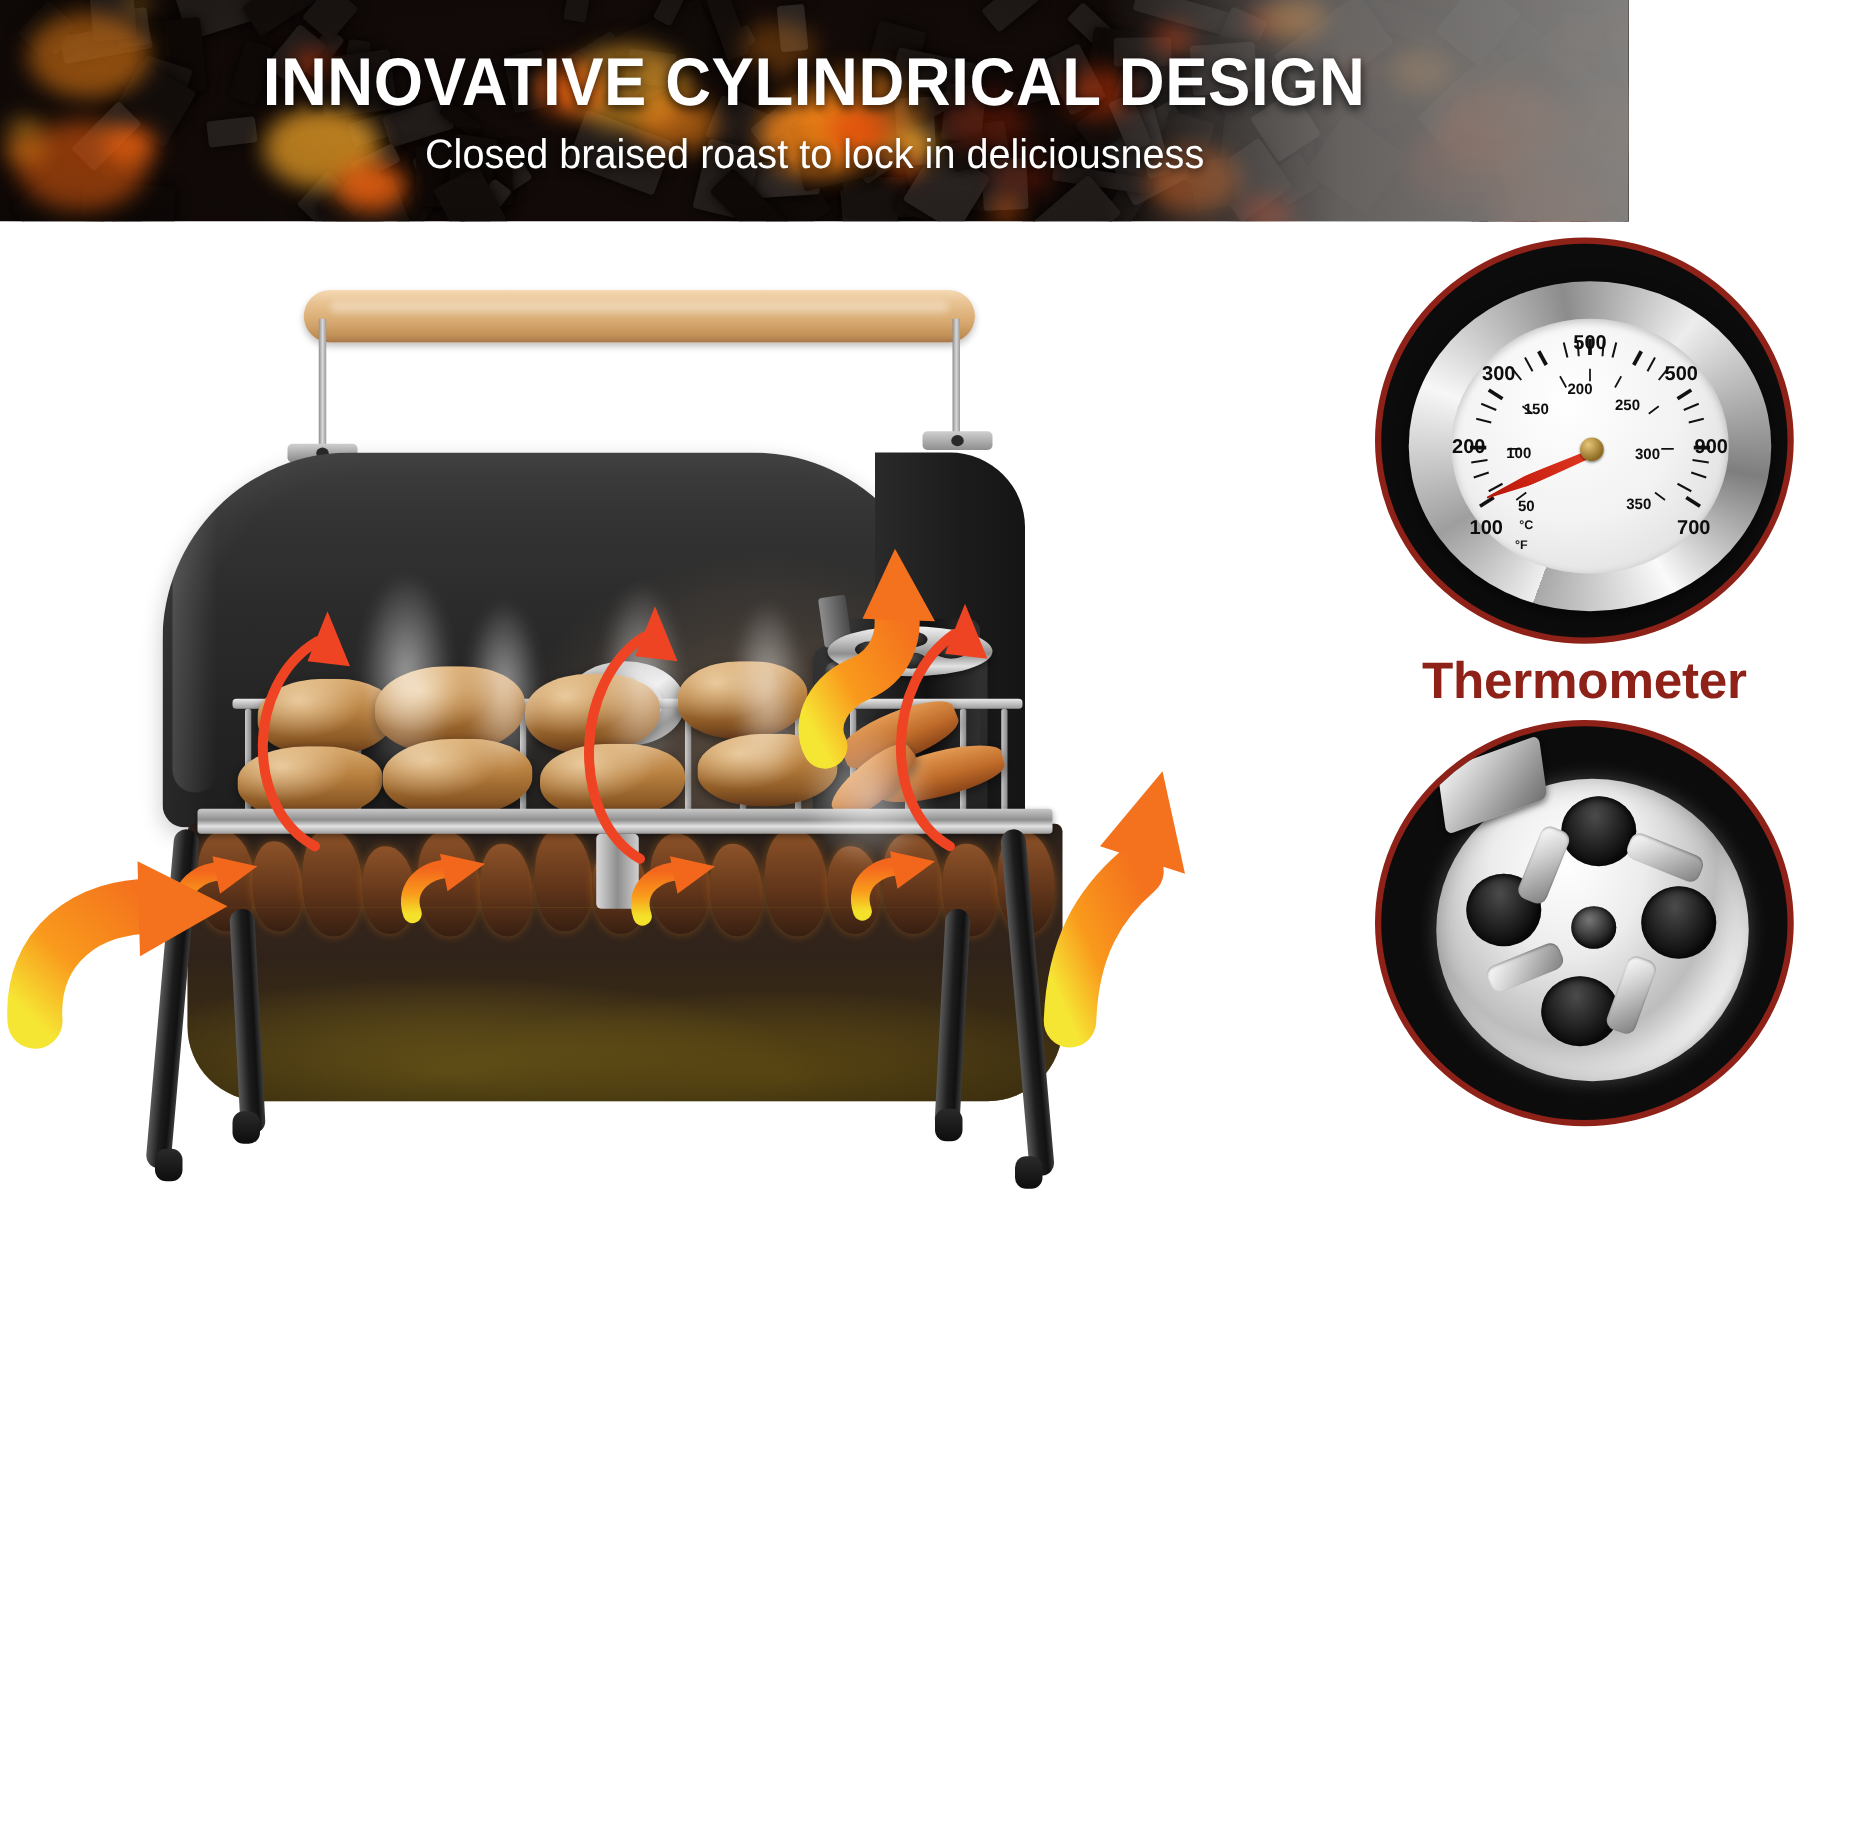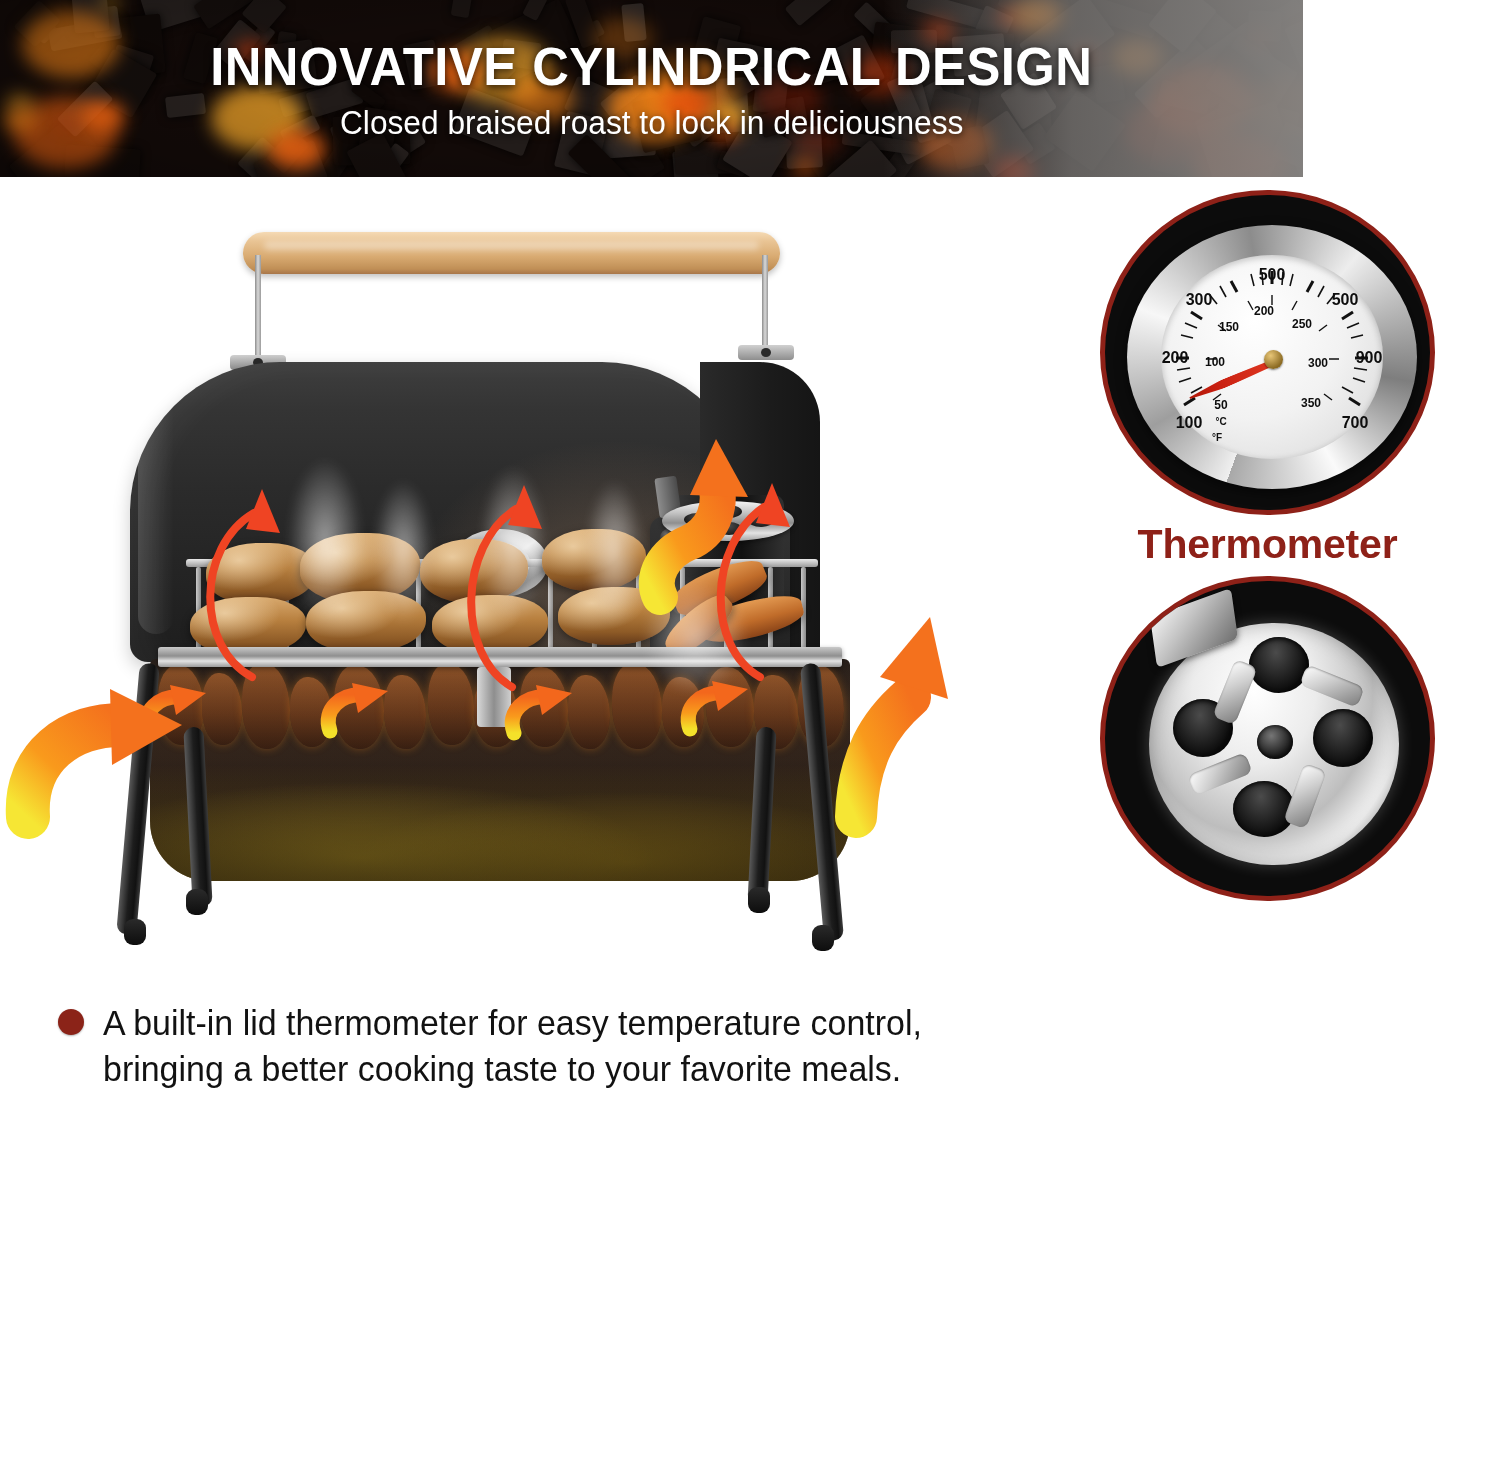--- a/index.html
+++ b/index.html
@@ -719,24 +719,20 @@
 
     <path d="M28 640 C 24 580, 70 546, 126 548" fill="none" stroke="url(#gOrange2)" stroke-width="44" stroke-linecap="round"></path>
     <path d="M110 512 L 182 548 L 112 588 Z" fill="#f4711d"></path>
 
     <path d="M856 640 C 858 580, 880 546, 910 520" fill="none" stroke="url(#gOrange2)" stroke-width="42" stroke-linecap="round"></path>
     <path d="M880 500 L 930 440 L 948 522 Z" fill="#f4711d"></path>
   </svg>
 </div>
 
 <div class="bullets">
-  <div class="bullet-row">
-    <div class="bullet-dot"></div>
-    <div class="bullet-text">A built-in lid thermometer for easy temperature control, bringing a better cooking taste to your favorite meals.</div>
-  </div>
 </div>
 
 <div class="features">
 
 
   <div class="feature">
     <div class="circle-wrap">
       <div class="circle-ring">
         <div class="th-bezel">
           <div class="th-face">

